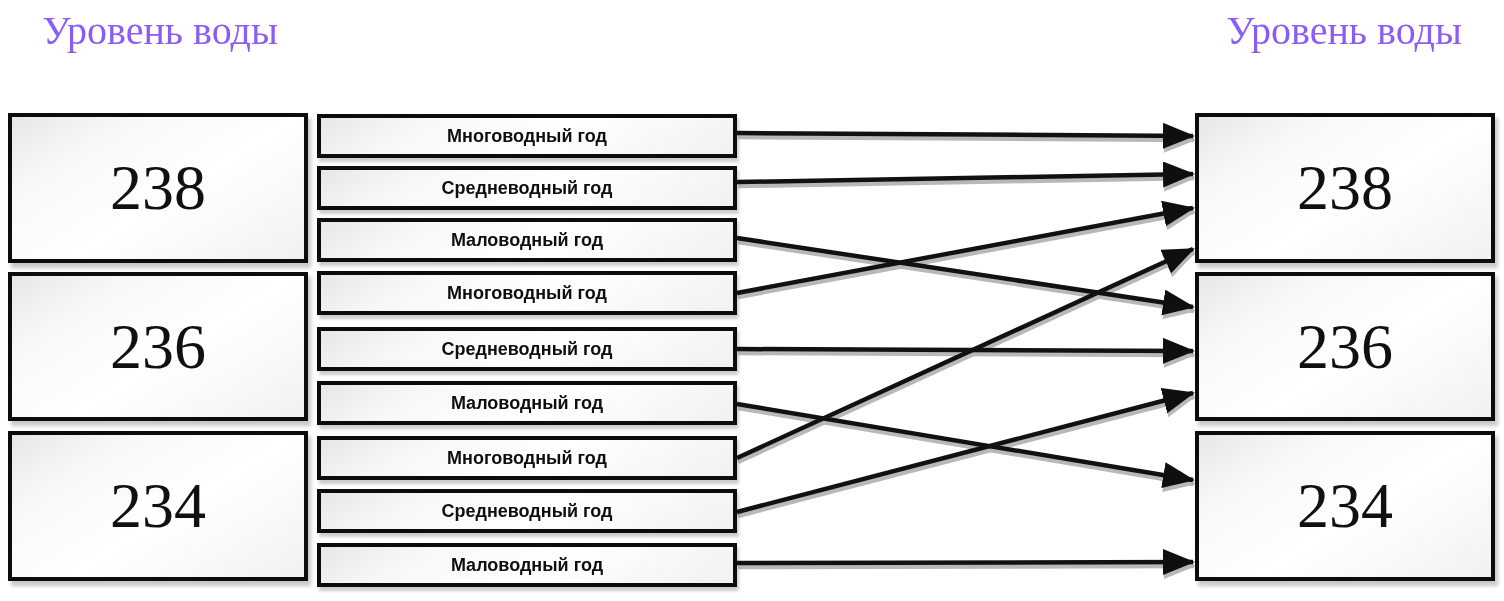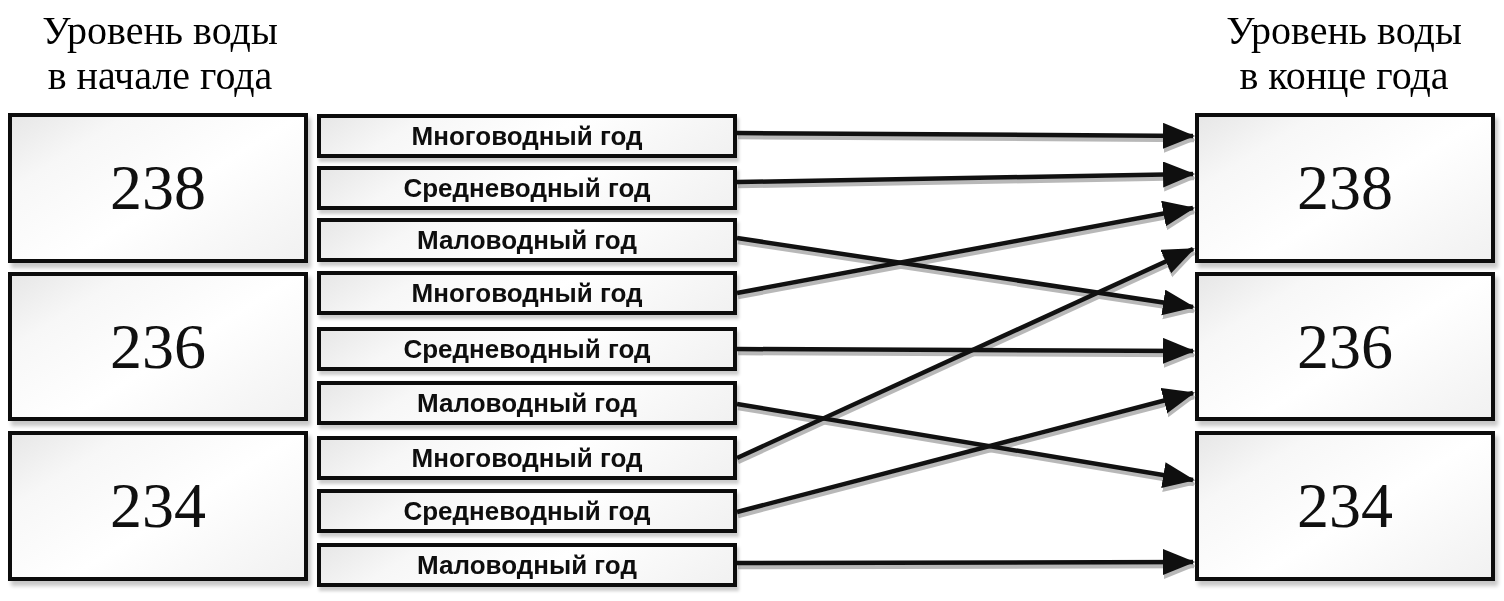--- a/index.html
+++ b/index.html
@@ -15,21 +15,21 @@
     overflow: hidden;
   }
   .hdr {
     position: absolute;
     top: 8px;
     width: 320px;
     text-align: center;
     font-family: "Liberation Serif", "DejaVu Serif", serif;
     font-size: 40px;
     line-height: 45px;
-    color: #000000;
+    color: #8b5cf6;
     white-space: nowrap;
   }
   #hdr-left  { left: 0px; }
   #hdr-right { left: 1184px; }
 
   .box {
     position: absolute;
     box-sizing: border-box;
     border: 4px solid #0c0c0c;
     background: linear-gradient(148deg, #e7e7e7 0%, #f7f7f7 22%, #ffffff 55%, #f1f1f1 100%);
@@ -46,21 +46,21 @@
   }
   .level.start { left: 8px; }
   .level.end   { left: 1195px; }
 
   .year {
     left: 317px;
     width: 420px;
     height: 44px;
     box-shadow: 2px 4px 3px rgba(0,0,0,0.20);
     font-family: "Liberation Sans", "DejaVu Sans", sans-serif;
-    font-size: 26px;
+    font-size: 18px;
     font-weight: 700;
     color: #0e0e0e;
   }
 
   #arrow-layer-svg {
     position: absolute;
     left: 0;
     top: 0;
     pointer-events: none;
   }
@@ -72,26 +72,24 @@
     stroke-width: 4.5;
   }
 </style>
 </head>
 <body>
 
 <div class="canvas">
 
   <div class="hdr" id="hdr-left">
     <div>Уровень воды</div>
-    <div>в начале года</div>
   </div>
 
   <div class="hdr" id="hdr-right">
     <div>Уровень воды</div>
-    <div>в конце года</div>
   </div>
 
   <div class="box level start" style="top:113px;height:150px">
     <span>238</span>
   </div>
   <div class="box level start" style="top:272px;height:149px">
     <span>236</span>
   </div>
   <div class="box level start" style="top:431px;height:150px">
     <span>234</span>

